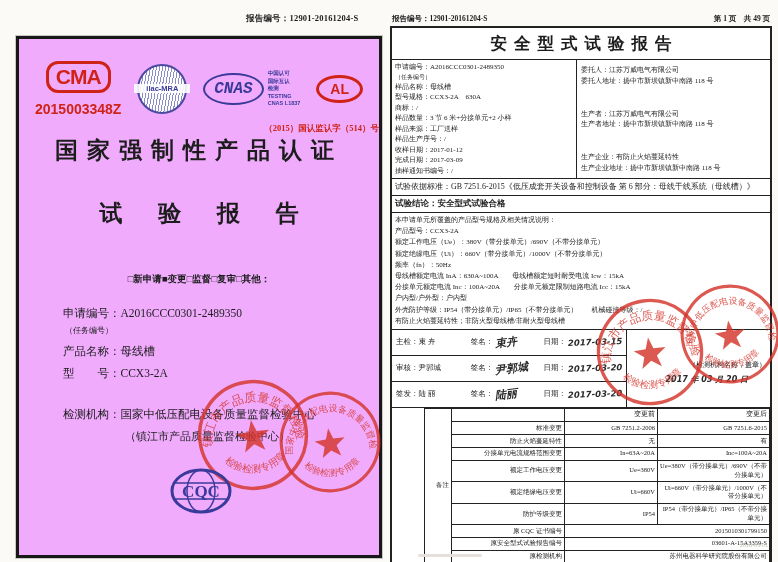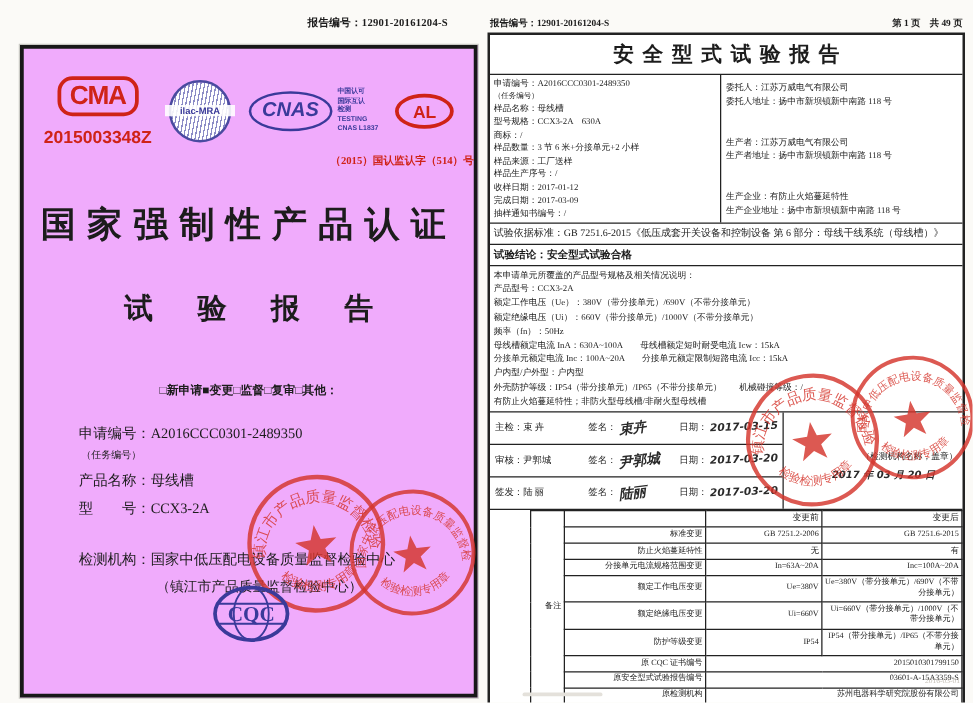--- a/index.html
+++ b/index.html
@@ -9,25 +9,25 @@
   
   #left-report-no{position:absolute;left:246px;top:13px;font-size:8.5px;font-weight:bold;letter-spacing:.2px}
   #leftPage{left:16px;top:36px;width:360px;height:516px;border:3px solid #181818;box-shadow:0 0 0 1px #c9c9c4}
   .logo-row{display:flex;align-items:center;justify-content:space-between;padding:22px 16px 0 16px}
   .cma-wrap{text-align:center}
   .cma-box{display:inline-block;border:3px solid #cf2317;border-radius:12px;padding:1px 7px;color:#cf2317;font-weight:bold;font-size:21px;letter-spacing:-1px;font-family:"Liberation Sans",sans-serif}
   .cma-num{color:#cf2317;font-size:14px;font-weight:bold;margin-top:8px;font-family:"Liberation Sans",sans-serif}
   .ilac{width:46px;height:46px;border-radius:50%;border:2px solid #4a4aa0;background:repeating-linear-gradient(100deg,#ffffff 0 2px,#8b8bc6 2px 3px);position:relative;flex-shrink:0}
   .ilac-label{position:absolute;top:18px;left:-5px;right:-5px;background:rgba(255,255,255,.88);color:#3a3a9a;font-weight:bold;font-size:7.5px;text-align:center;font-family:"Liberation Sans",sans-serif}
   .cnas-wrap{display:flex;align-items:center;gap:4px}
-  .cnas-oval{border:2.5px solid #3a3a9a;border-radius:50%;padding:5px 9px;color:#3a3a9a;font-weight:bold;font-style:italic;font-size:16px;font-family:Liberation Sans, sans-serif}
+  .cnas-oval{border:2.5px solid #3a3a9a;border-radius:50%;padding:5px 9px;color:#3a3a9a;font-weight:bold;font-style:italic;font-size:16px;font-family:Liberation Mono, monospace}
   .cnas-cap{color:#3a3a9a;font-size:5.5px;line-height:1.35;font-weight:bold;font-family:"Liberation Sans",sans-serif}
   .al-oval{border:3px solid #cf2317;border-radius:50%;padding:3px 11px;color:#cf2317;font-weight:bold;font-size:14px;font-family:"Liberation Sans",sans-serif}
   .approval-line{color:#cf2317;font-size:8.5px;font-weight:bold;text-align:right;padding:6px 0 0 0}
-  .big-title{font-size:28px;letter-spacing:9px;text-align:center;margin-top:26px;font-weight:600}
+  .big-title{font-size:23px;letter-spacing:9px;text-align:center;font-weight:600}
   .big-title2{font-size:23px;letter-spacing:15px;text-align:center;margin-top:32px;font-weight:600;text-indent:15px}
   .cb-row{display:flex;justify-content:center;gap:0;font-size:9.5px;margin-top:44px;font-weight:bold}
   .fields{margin:20px 0 0 44px;font-size:11.5px}
   .f-line{margin-bottom:7px}
   .f-small{font-size:8px;margin:-3px 0 8px 2px}
   .f-agency2{margin:2px 0 0 62px;font-size:11px}
   .stamp{position:absolute;opacity:.82;transform:rotate(-8deg)}
   .cqc-logo{position:absolute;left:150px;top:428px}
 
   

